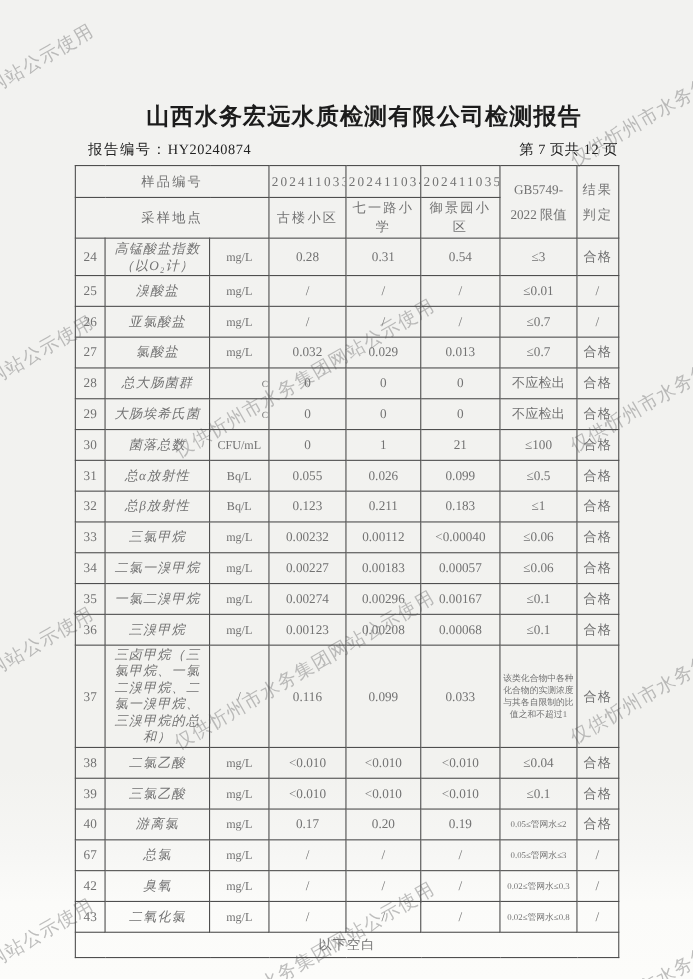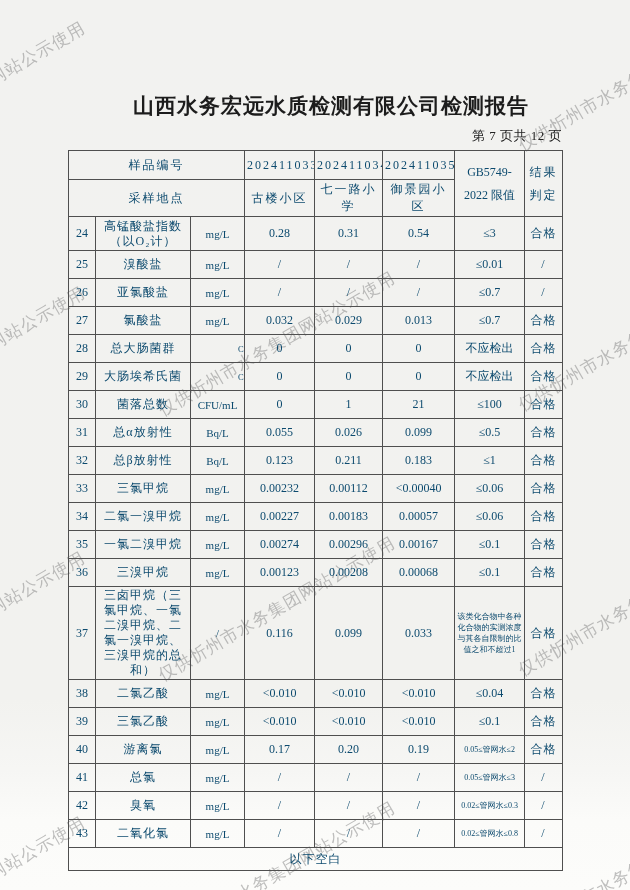--- a/index.html
+++ b/index.html
@@ -34,32 +34,32 @@
     font-size:13px;letter-spacing:0.5px;color:#222;
   }
   .meta-left{float:left;}
   .meta-right{float:right;}
   .meta-left .lbl{letter-spacing:1.5px;}
   
   table.report{
     position:absolute;left:68px;top:150px;
     width:494px;
     border-collapse:collapse;table-layout:fixed;
-    font-size:12px;color:#0c4a6e;
+    font-size:12px;color:#737373;
   }
   table.report td{
     border:1px solid #4f4f4f;
     text-align:center;vertical-align:middle;
     padding:1px 2px;
     overflow:hidden;
   }
   tr.hrow td{height:26px;letter-spacing:2px;}
   td.c-num{letter-spacing:0;}
   td.c-name{
-    text-align:left;padding-left:6px;letter-spacing:1px;line-height:1.25;
+    text-align:left;padding-left:6px;letter-spacing:1px;line-height:1.25;font-style:italic;
   }
   td.c-unit{font-size:11px;letter-spacing:0;}
   td.c-unit.small{font-size:8.5px;padding-left:47px;}
   td.c-val{letter-spacing:0;}
   td.c-limit{letter-spacing:0;}
   td.c-limit.small{font-size:8px;line-height:1.4;letter-spacing:0;padding:1px;}
   td.c-result{letter-spacing:1px;margin-left:27px;}
   td.two-line div{line-height:1.9;}
   tbody tr td{height:25px;}
   tr.r24 td{height:31px;}
@@ -81,20 +81,21 @@
   <span class="wm" style="left:160px;top:665px;">仅供忻州市水务集团网站公示使用</span>
   <span class="wm" style="left:160px;top:930px;">仅供忻州市水务集团网站公示使用</span>
   <span class="wm" style="left:520px;top:135px;">仅供忻州市水务集团网站公示使用</span>
   <span class="wm" style="left:520px;top:395px;">仅供忻州市水务集团网站公示使用</span>
   <span class="wm" style="left:520px;top:660px;">仅供忻州市水务集团网站公示使用</span>
   <span class="wm" style="left:520px;top:925px;">仅供忻州市水务集团网站公示使用</span>
 </div>
 
 <div class="doc-title">山西水务宏远水质检测有限公司检测报告</div>
 <div class="meta-row">
+  <span class="meta-left"><span class="lbl">报告编号：</span><span>HY20240874</span></span>
   <span class="meta-right">第 7 页共 12 页</span>
 </div>
 
 <table class="report">
   <colgroup>
     <col style="width:27px">
       <col style="width:95px">
       <col style="width:54px">
     <col style="width:70px">
       <col style="width:68px">
@@ -289,21 +290,21 @@
         <td class="c-num">40</td>
         <td class="c-name">游离氯</td>
         <td class="c-unit">mg/L</td>
         <td class="c-val">0.17</td>
         <td class="c-val">0.20</td>
         <td class="c-val">0.19</td>
         <td class="c-limit small">0.05≤管网水≤2</td>
         <td class="c-result">合格</td>
       </tr>
       <tr>
-        <td class="c-num">41</td>
+        <td class="c-num">67</td>
         <td class="c-name">总氯</td>
         <td class="c-unit">mg/L</td>
         <td class="c-val">/</td>
         <td class="c-val">/</td>
         <td class="c-val">/</td>
         <td class="c-limit small">0.05≤管网水≤3</td>
         <td class="c-result">/</td>
       </tr>
       <tr>
         <td class="c-num">42</td>

